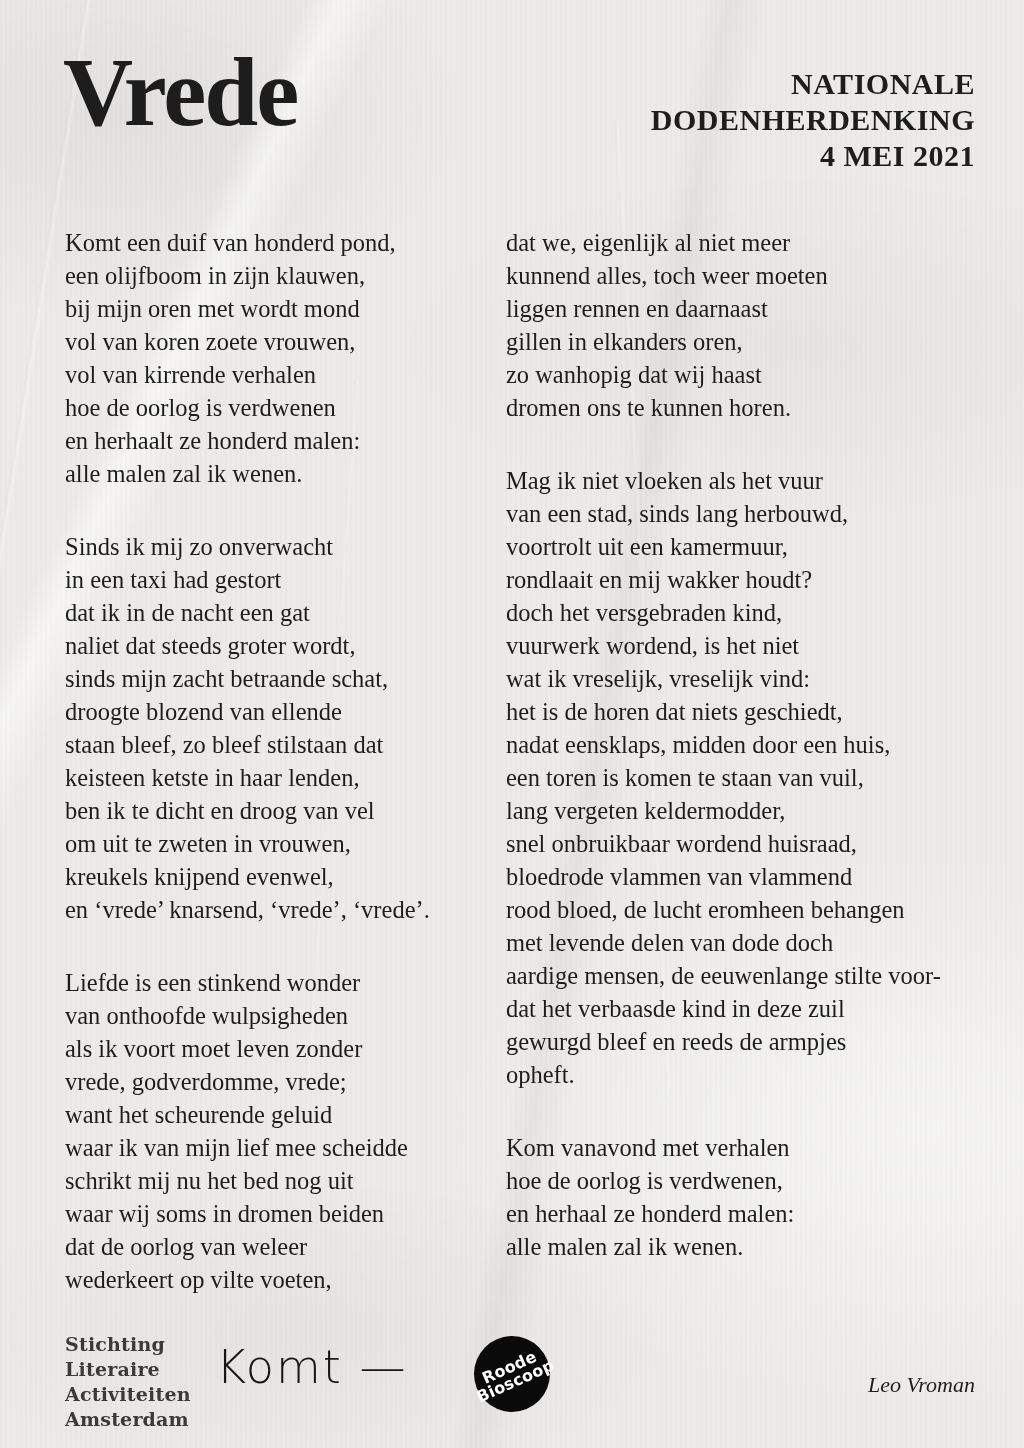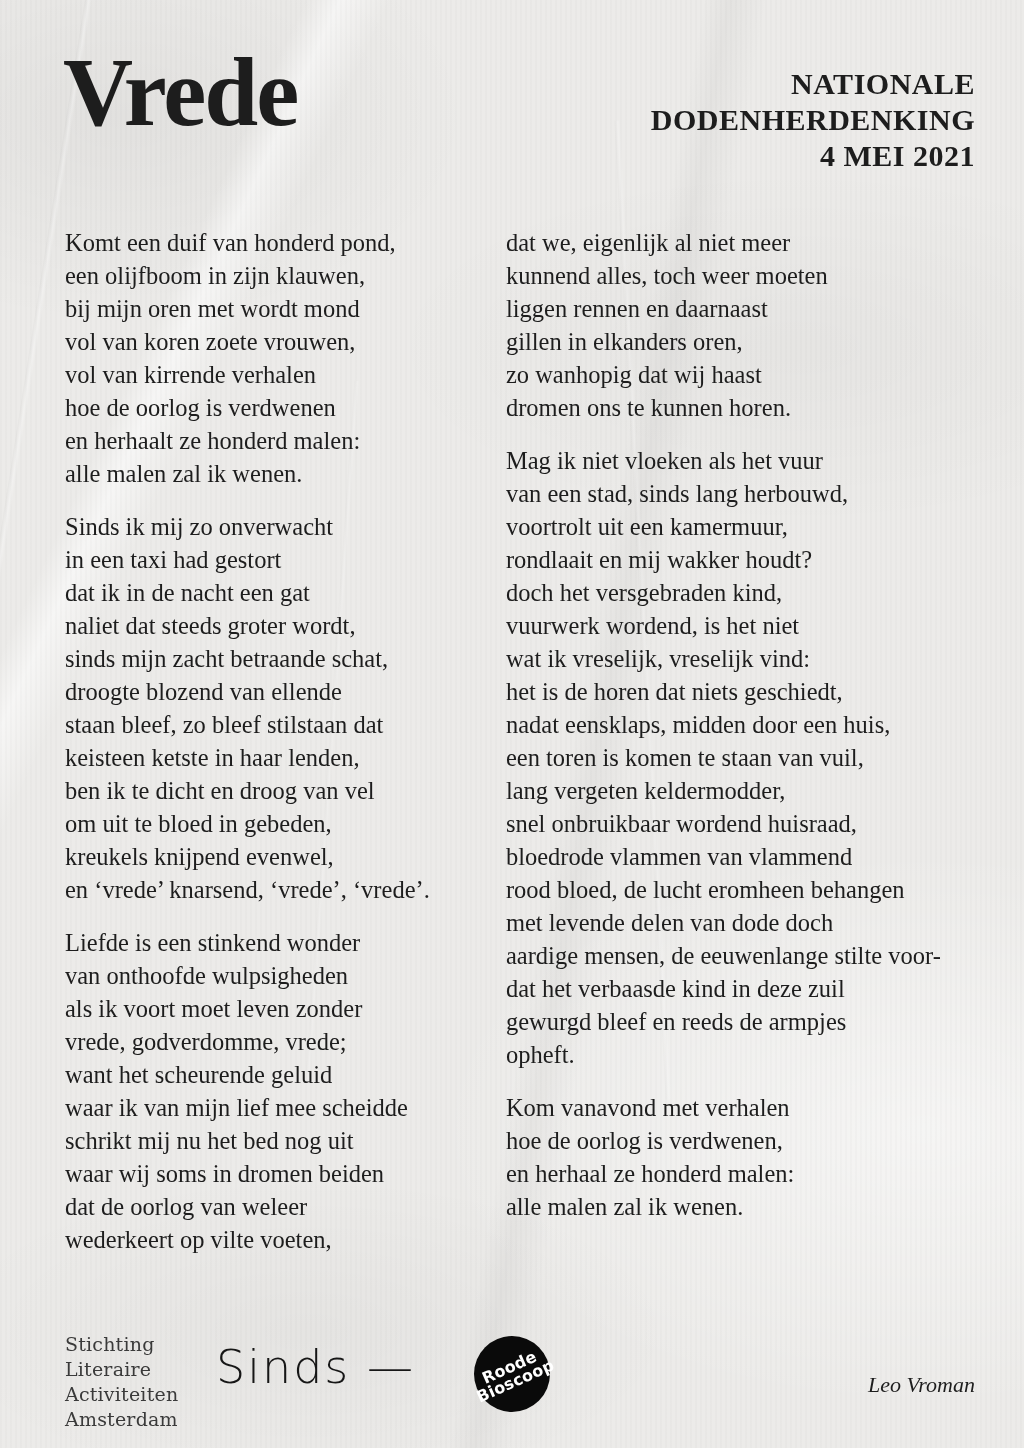--- a/index.html
+++ b/index.html
@@ -50,26 +50,26 @@
     font-size: 30px; line-height: 36px; letter-spacing: 0.5px;
     color: var(--ink);
   }
   .poem {
     position: absolute; left: 65px; right: 49px; top: 226px;
     display: flex; justify-content: space-between;
   }
   .poem-col { font-size: 24.5px; line-height: 33px; }
   .poem-col-left  { width: 470px; text-align: left; }
   .poem-col-right { width: 500px; text-align: left; }
-  .stanza + .stanza { margin-top: 20px; }
+  .stanza + .stanza { margin-top: 40px; }
 
   .slaa {
     position: absolute; left: 65px; top: 1332px;
     font-family: "DejaVu Serif", serif;
-    font-weight: 400; font-size: 19px; line-height: 25px;
+    font-weight: 700; font-size: 19px; line-height: 25px;
     color: var(--slaa-ink); letter-spacing: 0.2px;
   }
   .perdu {
     position: absolute; left: 216px; top: 1344px;
     font-family: "DejaVu Sans", sans-serif;
     font-weight: 300; font-size: 46px; line-height: 1;
     color: #161616; letter-spacing: 2px;
   }
   .badge {
     position: absolute; left: 474px; top: 1336px;
@@ -120,21 +120,21 @@
     <div class="stanza">
         <div class="poem-line">Sinds ik mij zo onverwacht</div>
         <div class="poem-line">in een taxi had gestort</div>
         <div class="poem-line">dat ik in de nacht een gat</div>
         <div class="poem-line">naliet dat steeds groter wordt,</div>
         <div class="poem-line">sinds mijn zacht betraande schat,</div>
         <div class="poem-line">droogte blozend van ellende</div>
         <div class="poem-line">staan bleef, zo bleef stilstaan dat</div>
         <div class="poem-line">keisteen ketste in haar lenden,</div>
         <div class="poem-line">ben ik te dicht en droog van vel</div>
-        <div class="poem-line">om uit te bloed in gebeden,</div>
+        <div class="poem-line">om uit te zweten in vrouwen,</div>
         <div class="poem-line">kreukels knijpend evenwel,</div>
         <div class="poem-line">en ‘vrede’ knarsend, ‘vrede’, ‘vrede’.</div>
       </div>
     <div class="stanza">
         <div class="poem-line">Liefde is een stinkend wonder</div>
         <div class="poem-line">van onthoofde wulpsigheden</div>
         <div class="poem-line">als ik voort moet leven zonder</div>
         <div class="poem-line">vrede, godverdomme, vrede;</div>
         <div class="poem-line">want het scheurende geluid</div>
         <div class="poem-line">waar ik van mijn lief mee scheidde</div>
@@ -183,21 +183,21 @@
   </div>
 </div>
 
 <div class="slaa">
   <div>Stichting</div>
   <div>Literaire</div>
   <div>Activiteiten</div>
   <div>Amsterdam</div>
 </div>
 
-<div class="perdu">Sinds —</div>
+<div class="perdu">Komt —</div>
 
 <div class="badge">
   <div class="badge-text">
     <div>Roode</div>
     <div>Bioscoop</div>
   </div>
 </div>
 
 <div class="author">Leo Vroman</div>
 

